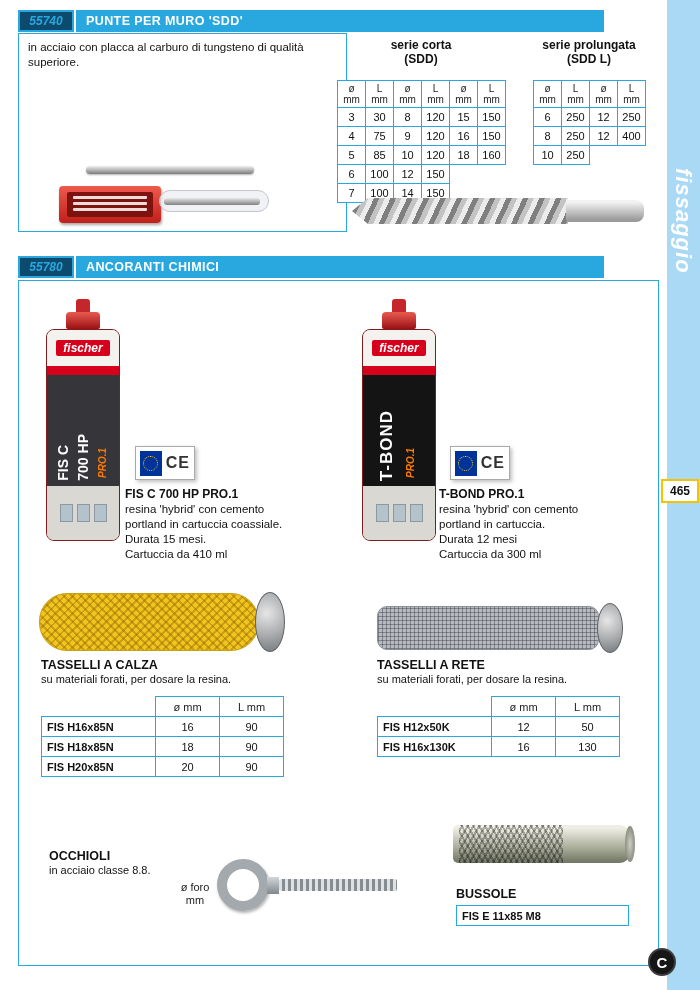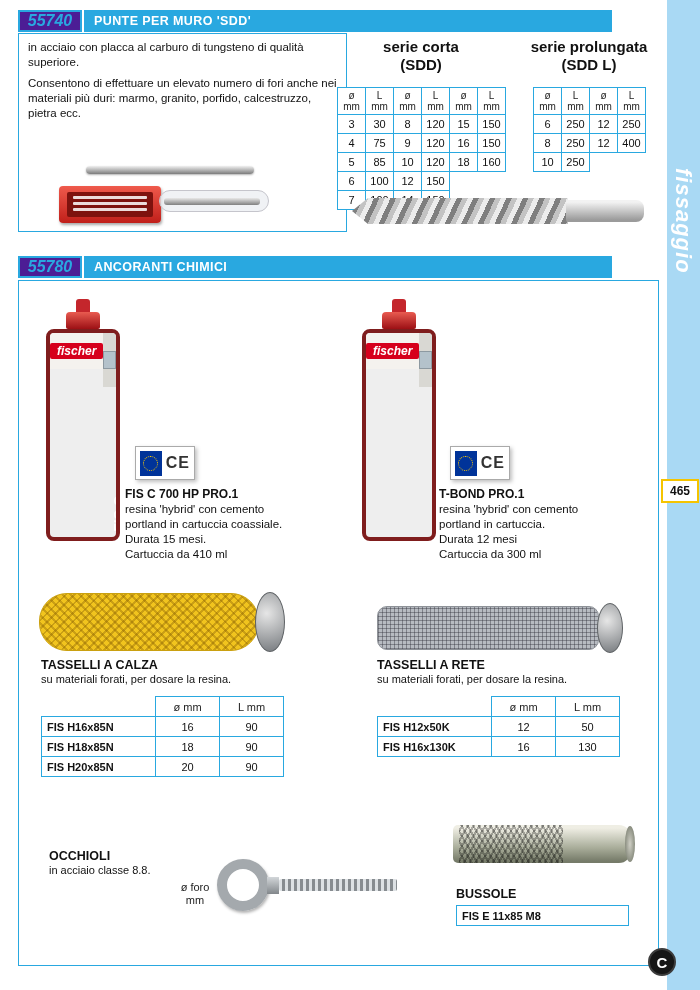--- a/index.html
+++ b/index.html
@@ -7,28 +7,28 @@
 .page{position:relative;width:700px;height:990px;background:#fff;overflow:hidden;color:#111}
 .abs{position:absolute}
 
 
 .sidebar{position:absolute;top:0;right:0;width:33px;height:990px;background:#a9d9f4}
 .side-label{position:absolute;top:168px;right:4px;writing-mode:vertical-rl;color:#fff;font-style:italic;font-weight:bold;font-size:22px;letter-spacing:1px}
 .page-badge{position:absolute;top:479px;right:1px;width:38px;height:24px;background:#fff;border:2px solid #f5c400;display:flex;align-items:center;justify-content:center;font-size:12px;font-weight:bold}
 
 
 .sec-header{position:absolute;left:18px;display:flex;height:22px}
-.sec-code{width:64px;height:22px;background:#4c1d95;border:2px solid #29a8e0;color:#29a8e0;font-style:italic;font-weight:bold;font-size:16px;display:flex;align-items:center;justify-content:center}
+.sec-code{width:56px;height:22px;background:#0c4a6e;border:2px solid #29a8e0;color:#29a8e0;font-style:italic;font-weight:bold;font-size:12px;display:flex;align-items:center;justify-content:center}
 .sec-bar{width:528px;height:22px;margin-left:2px;background:#29a8e0;color:#fff;font-weight:bold;font-size:12.5px;display:flex;align-items:center;padding-left:10px;letter-spacing:.4px}
 
 .frame{position:absolute;border:1px solid #29a8e0;background:#fff}
 .desc{margin:6px 9px 2px 9px;font-size:11.5px;line-height:1.3}
 
 
-.tbl-title{font-weight:bold;font-size:15px;text-align:center;line-height:1.2}
+.tbl-title{font-weight:bold;font-size:12px;text-align:center;line-height:1.2}
 .tgroups{display:flex;align-items:flex-start;justify-content:center;margin-top:13px}
 .tgroups table{margin-right:-1px}
 table.cat{border-collapse:collapse;background:#fff}
 .cat th,.cat td{border:1px solid #29a8e0}
 .cat th{font-weight:normal;font-size:10px;color:#222;line-height:1.1;white-space:pre-line;text-align:center;vertical-align:middle;height:27px;padding:1px 2px;min-width:28px}
 .cat td{font-size:11px;text-align:center;height:19px;min-width:28px;padding:0 2px}
 
 
 table.spec{border-collapse:collapse;background:#fff}
 .spec th,.spec td{border:1px solid #29a8e0;font-size:11px;height:20px}
@@ -48,21 +48,21 @@
 .drill-pack-label i{display:block;height:3px;background:rgba(255,255,255,.85);margin:3px 5px;border-radius:1px}
 .drill-tube{position:absolute;left:140px;top:156px;width:110px;height:22px;border:1px solid #c5c5cc;border-radius:11px;background:rgba(235,237,242,.75)}
 .drill-tube-rod{position:absolute;left:4px;top:7px;width:96px;height:7px;border-radius:3px;background:linear-gradient(180deg,#e8e8e8,#808080)}
 .drill-flutes{position:absolute;left:0;top:8px;width:216px;height:26px;background:repeating-linear-gradient(115deg,#ececec 0 5px,#7f7f7f 5px 10px,#c3c3c3 10px 15px);clip-path:polygon(0 50%,16px 0,100% 0,100% 100%,16px 100%)}
 .drill-shank{position:absolute;left:214px;top:10px;width:78px;height:22px;border-radius:2px 8px 8px 2px;background:linear-gradient(180deg,#f2f2f2 10%,#9b9b9b 90%)}
 
 
 .cart{position:absolute;width:80px;display:flex;flex-direction:column;align-items:center}
 .cart-nozzle{width:14px;height:13px;background:#c4262c;border-radius:3px 3px 0 0}
 .cart-cap{width:34px;height:17px;background:linear-gradient(180deg,#e95b50,#9c1015);border-radius:4px 4px 2px 2px}
-.cart-body{width:74px;height:212px;border:4px solid #7f1d1d;border-radius:8px;overflow:hidden;display:flex;flex-direction:row;background:#eee}
+.cart-body{width:74px;height:212px;border:1px solid #7f1d1d;border-radius:8px;overflow:hidden;display:flex;flex-direction:column;background:#eee}
 .cart-top{height:36px;background:#f4f2ee;display:flex;align-items:center;justify-content:center}
 .brand-chip{background:#d6001c;color:#fff;font-style:italic;font-weight:bold;font-size:12px;padding:1px 7px;border-radius:2px}
 .cart-band{height:9px;background:#d6001c}
 .cart-label{flex:1;position:relative}
 .label-gray{background:#35353a}
 .label-black{background:#141414}
 .vtext{position:absolute;writing-mode:vertical-rl;transform:rotate(180deg);color:#fff;font-weight:bold;white-space:nowrap}
 .vpro{position:absolute;writing-mode:vertical-rl;transform:rotate(180deg);color:#ff7a00;font-weight:bold;font-style:italic;font-size:10px;white-space:nowrap}
 .cart-bottom{height:54px;background:#d9d8d3;display:flex;gap:4px;align-items:center;justify-content:center}
 .pictogram{width:13px;height:18px;background:#b4c2cb;border:1px solid #8d99a1}
@@ -107,21 +107,20 @@
   <div class="side-label">fissaggio</div>
   <div class="page-badge">465</div>
 
   <div class="sec-header" style="top:10px">
     <div class="sec-code">55740</div>
     <div class="sec-bar">PUNTE PER MURO 'SDD'</div>
   </div>
 
   <div class="frame" style="left:18px;top:33px;width:329px;height:199px">
     <div class="desc">in acciaio con placca al carburo di tungsteno di qualità superiore.</div>
-    <div class="desc">Consentono di effettuare un elevato numero di fori anche nei materiali più duri: marmo, granito, porfido, calcestruzzo, pietra ecc.</div>
     <div class="drill-rod"></div>
     <div class="drill-pack">
       <div class="drill-pack-label">
           <i></i>
           <i></i>
           <i></i>
         </div>
     </div>
     <div class="drill-tube">
       <div class="drill-tube-rod"></div>

